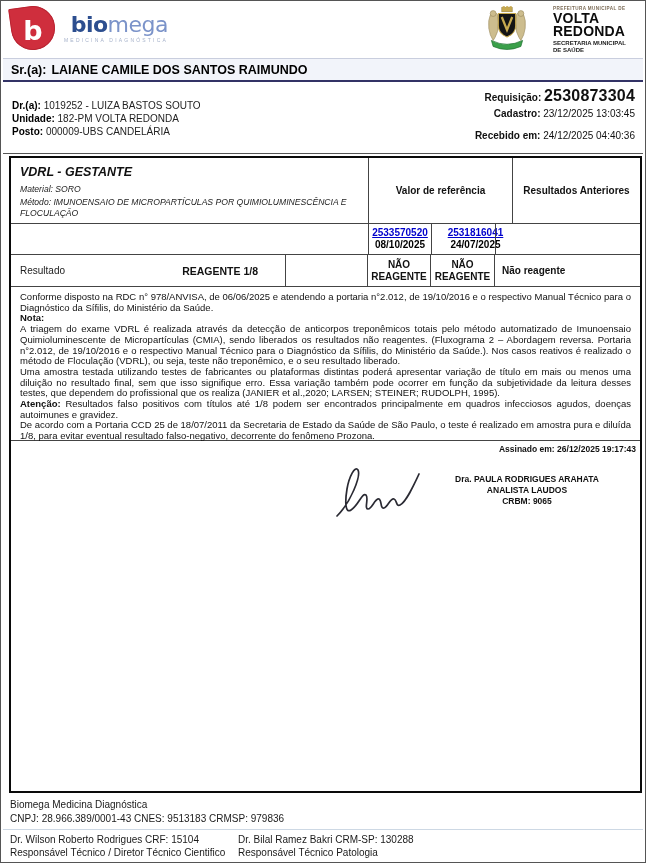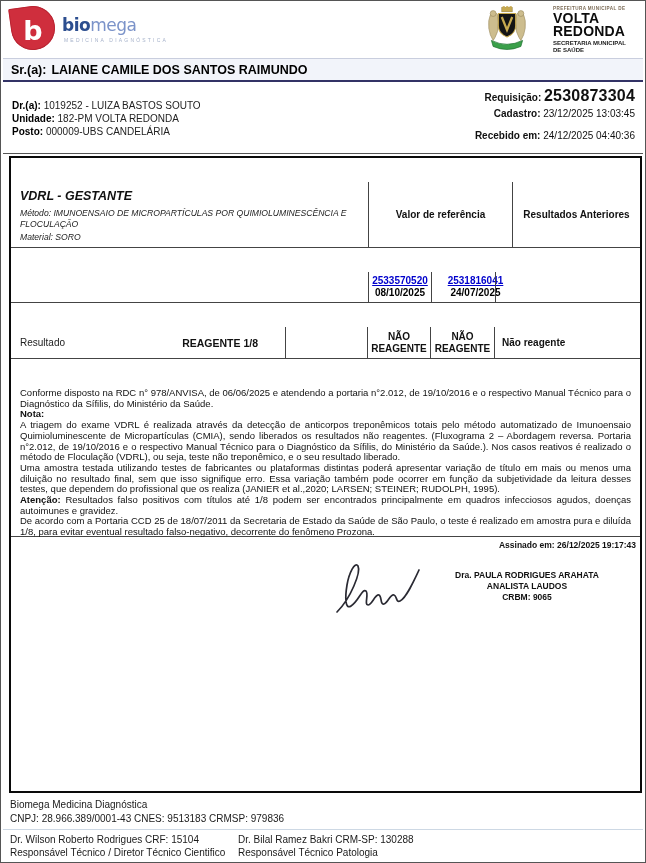--- a/index.html
+++ b/index.html
@@ -10,21 +10,21 @@
   
   .header { position:absolute; left:2px; top:1px; right:2px; height:56px; background:#fff; }
   .logo { position:absolute; left:8px; top:4px; display:flex; align-items:center; }
   .drop { width:44px; height:44px; background:#cf2e3d; border-radius:4% 52% 52% 52%;
           transform:rotate(-8deg); display:flex; align-items:center; justify-content:center;
           box-shadow:inset 0 0 0 1px #b82533; }
   .drop span { color:#fff; font-size:27px; font-weight:bold; transform:rotate(8deg);
                font-family:"DejaVu Sans", sans-serif; line-height:1; margin-top:4px;
                text-shadow:0 0 1px #cf2e3d; }
   .brand { margin-left:7px; }
-  .brand-name { font-size:17px; line-height:22px; letter-spacing:-0.5px; font-family:"DejaVu Sans", sans-serif; }
+  .brand-name { font-size:22px; line-height:22px; letter-spacing:-0.5px; font-family:"DejaVu Sans", sans-serif;text-align:right; }
   .brand-name .bio { color:#2c4e8f; font-weight:bold; }
   .brand-name .mega { color:#7b93c9; }
   .tagline { font-size:5px; letter-spacing:2.2px; color:#a6b2ca; margin-top:1px; margin-left:2px; }
 
   .seal { position:absolute; right:4px; top:2px; width:158px; height:52px; display:flex; align-items:center; }
   .crest { width:52px; height:50px; flex:0 0 auto; }
   .seal-text { margin-left:20px; line-height:1; }
   .seal-l1 { font-size:4.6px; color:#7a6a55; font-weight:bold; letter-spacing:0.4px; margin-bottom:1px; }
   .seal-l2, .seal-l3 { font-size:14px; font-weight:bold; color:#0c0c0c; letter-spacing:0.2px;
                        font-stretch:condensed; line-height:13px; }
@@ -41,21 +41,21 @@
   
   .pinfo { position:absolute; left:2px; right:2px; top:83px; height:70px; border-bottom:1px solid #555; }
   .pline { position:absolute; left:9px; font-size:10px; color:#222; white-space:nowrap; }
   .pline b { color:#000; }
   .meta-line { position:absolute; right:8px; font-size:10px; white-space:nowrap; text-align:right; }
   .meta-line b { font-weight:bold; }
   .req-value { font-size:16px; font-weight:bold; letter-spacing:0.2px; }
 
   
   .panel { position:absolute; left:8px; top:155px; width:633px; height:637px; border:2px solid #0a0a0a; background:#fff; }
-  .row { display:flex; width:100%;margin-top:24px; }
+  .row { display:flex; width:100%; }
   .r1 { height:66px; border-bottom:1px solid #444; }
   .r2 { height:31px; border-bottom:1px solid #444; }
   .r3 { height:32px; border-bottom:1px solid #444; }
   .r4 { height:154px; border-bottom:1px solid #444; }
   .cell { height:100%; }
   .bl { border-left:1px solid #444; }
   .c-main  { width:357px; }
   .c-maina { width:274px; }
   .c-mainb { width:82px; }
   .c-prev  { width:128px; }
@@ -165,24 +165,24 @@
       <b>Recebido em: </b><span>24/12/2025 04:40:36</span>
     </div>
   </div>
 
   <div class="panel">
 
     <div class="row r1">
       <div class="cell c-main">
         <div class="exam-title">VDRL - GESTANTE</div>
         <div class="exam-sub">
-          <span>Método:</span><span>  IMUNOENSAIO DE MICROPARTÍCULAS POR QUIMIOLUMINESCÊNCIA E FLOCULAÇÃO</span>
+          <span>Material:</span><span>  SORO</span>
         </div>
         <div class="exam-sub">
-          <span>Material:</span><span>  SORO</span>
+          <span>Método:</span><span>  IMUNOENSAIO DE MICROPARTÍCULAS POR QUIMIOLUMINESCÊNCIA E FLOCULAÇÃO</span>
         </div>
       </div>
       <div class="cell c-ref bl colhead">Valor de referência</div>
       <div class="cell c-prev bl colhead">Resultados Anteriores</div>
     </div>
 
     <div class="row r2">
       <div class="cell c-main"></div>
       <div class="cell c-preva bl prev-cell">
         <span class="prev-link">2533570520</span>

